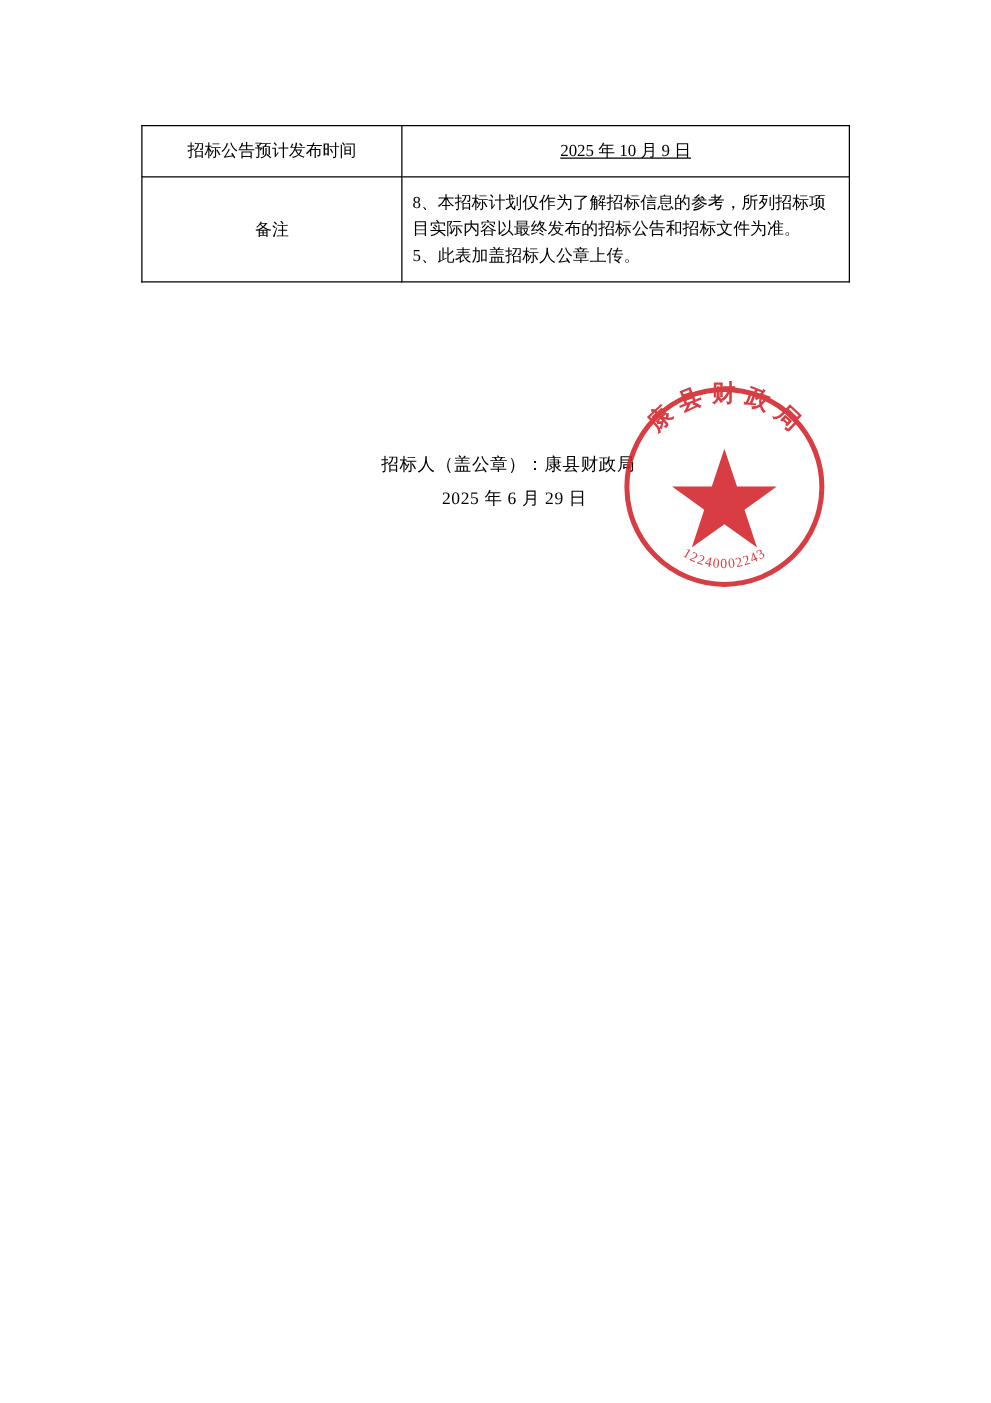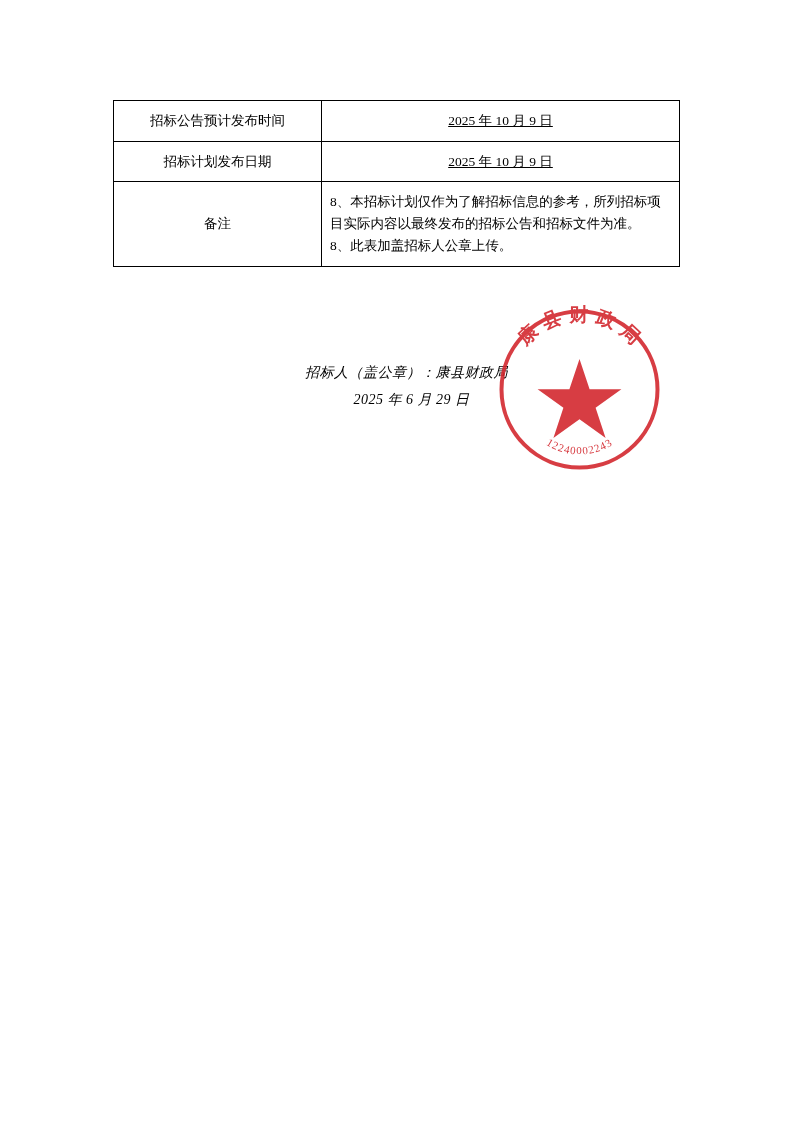--- a/index.html
+++ b/index.html
@@ -58,21 +58,20 @@
     left: 113px;
     top: 360px;
     width: 567px;
     text-align: center;
     font-size: 14px;
     line-height: 1.9;
   }
   .sign-line {
     display: block;
     letter-spacing: 0.5px;
-    font-style: italic;
   }
   .sign-line.signer {
     padding-left: 20px;
   }
   .sign-line.date {
     padding-left: 30px;
   }
   
   .seal {
     position: absolute;
@@ -105,28 +104,24 @@
 
 <div class="page">
 
   <table class="doc-table">
     <tbody>
       <tr>
         <td class="label-cell">招标公告预计发布时间</td>
         <td class="value-cell">2025 年 10 月 9 日</td>
       </tr>
       <tr>
-        <td class="label-cell">招标计划发布日期</td>
-        <td class="value-cell">2025 年 10 月 9 日</td>
-      </tr>
-      <tr>
         <td class="label-cell">备注</td>
         <td class="note-cell">
           <p class="note-line">8、本招标计划仅作为了解招标信息的参考，所列招标项目实际内容以最终发布的招标公告和招标文件为准。</p>
-          <p class="note-line">8、此表加盖招标人公章上传。</p>
+          <p class="note-line">5、此表加盖招标人公章上传。</p>
         </td>
       </tr>
     </tbody>
   </table>
 
   <div class="sign-block">
     <span class="sign-line signer">招标人（盖公章）：康县财政局</span>
     <span class="sign-line date">2025 年 6 月 29 日</span>
   </div>
 

